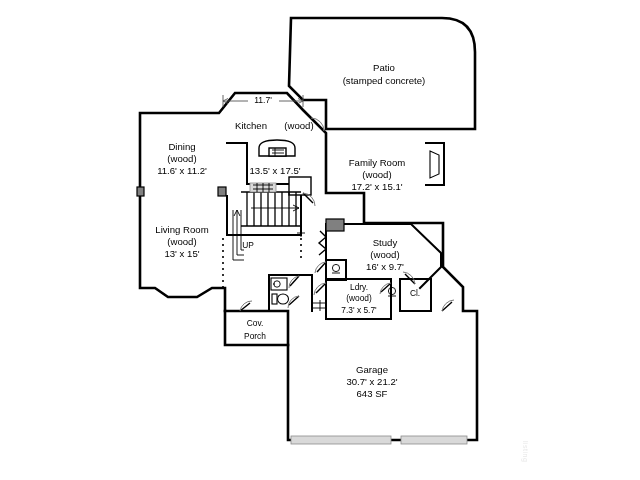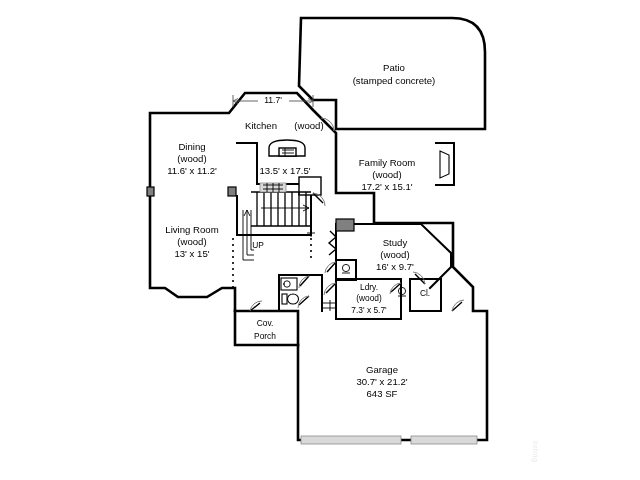--- a/index.html
+++ b/index.html
@@ -10,21 +10,21 @@
   }
   body {
     width: 640px;
     height: 480px;
     position: relative;
     font-family: "Liberation Sans", sans-serif;
     overflow: hidden;
   }
   #plan-root {
     position: absolute;
-    left: 11px; top: 0;
+    left: 1px; top: 0;
     width: 540px;
     height: 480px;
   }
   svg.floorplan {
     display: block;
     width: 640px;
     height: 480px;
     background: #ffffff;
   }
   .wall-outer {

